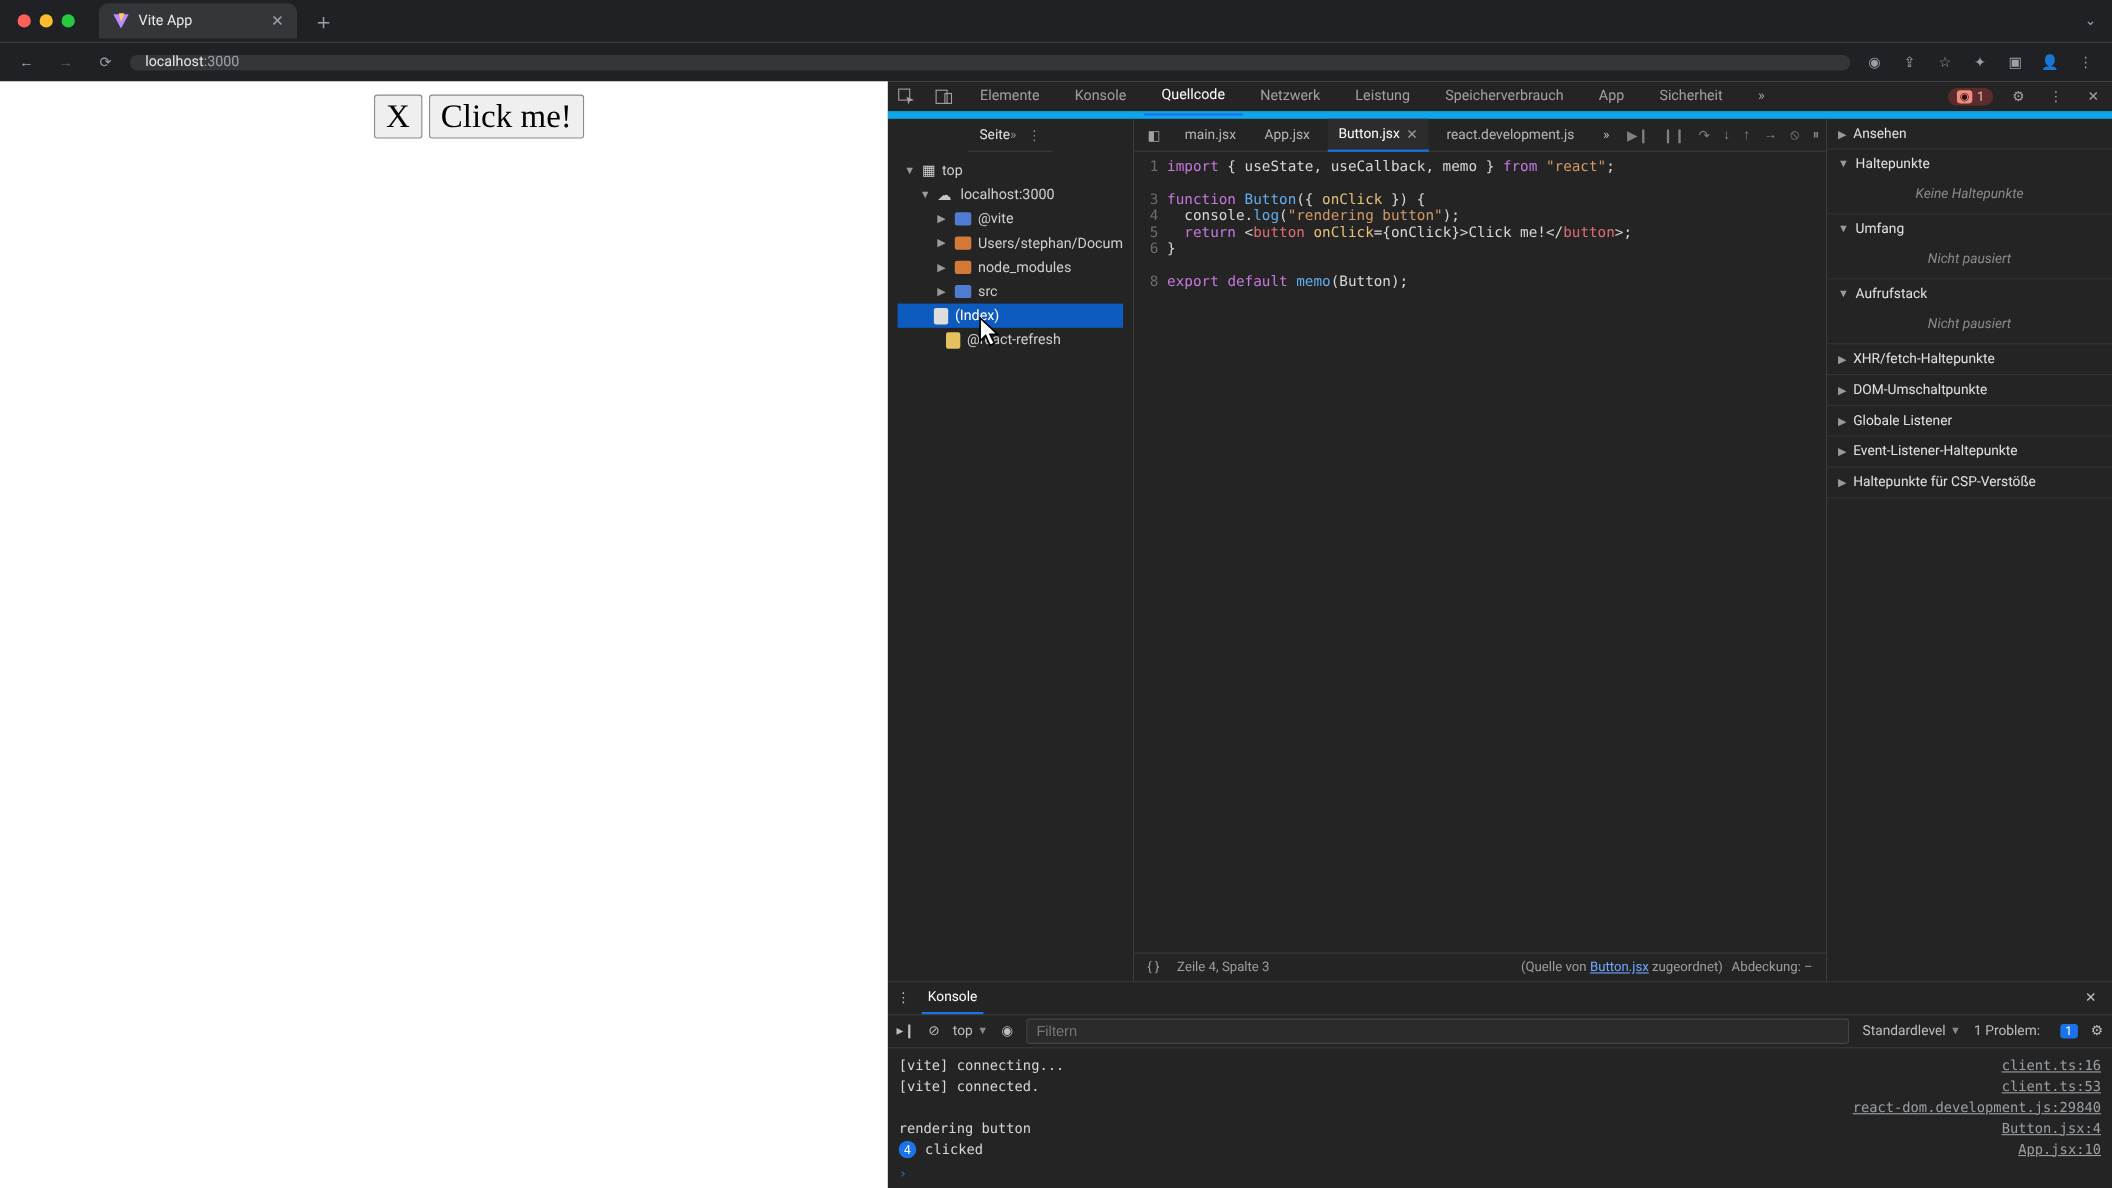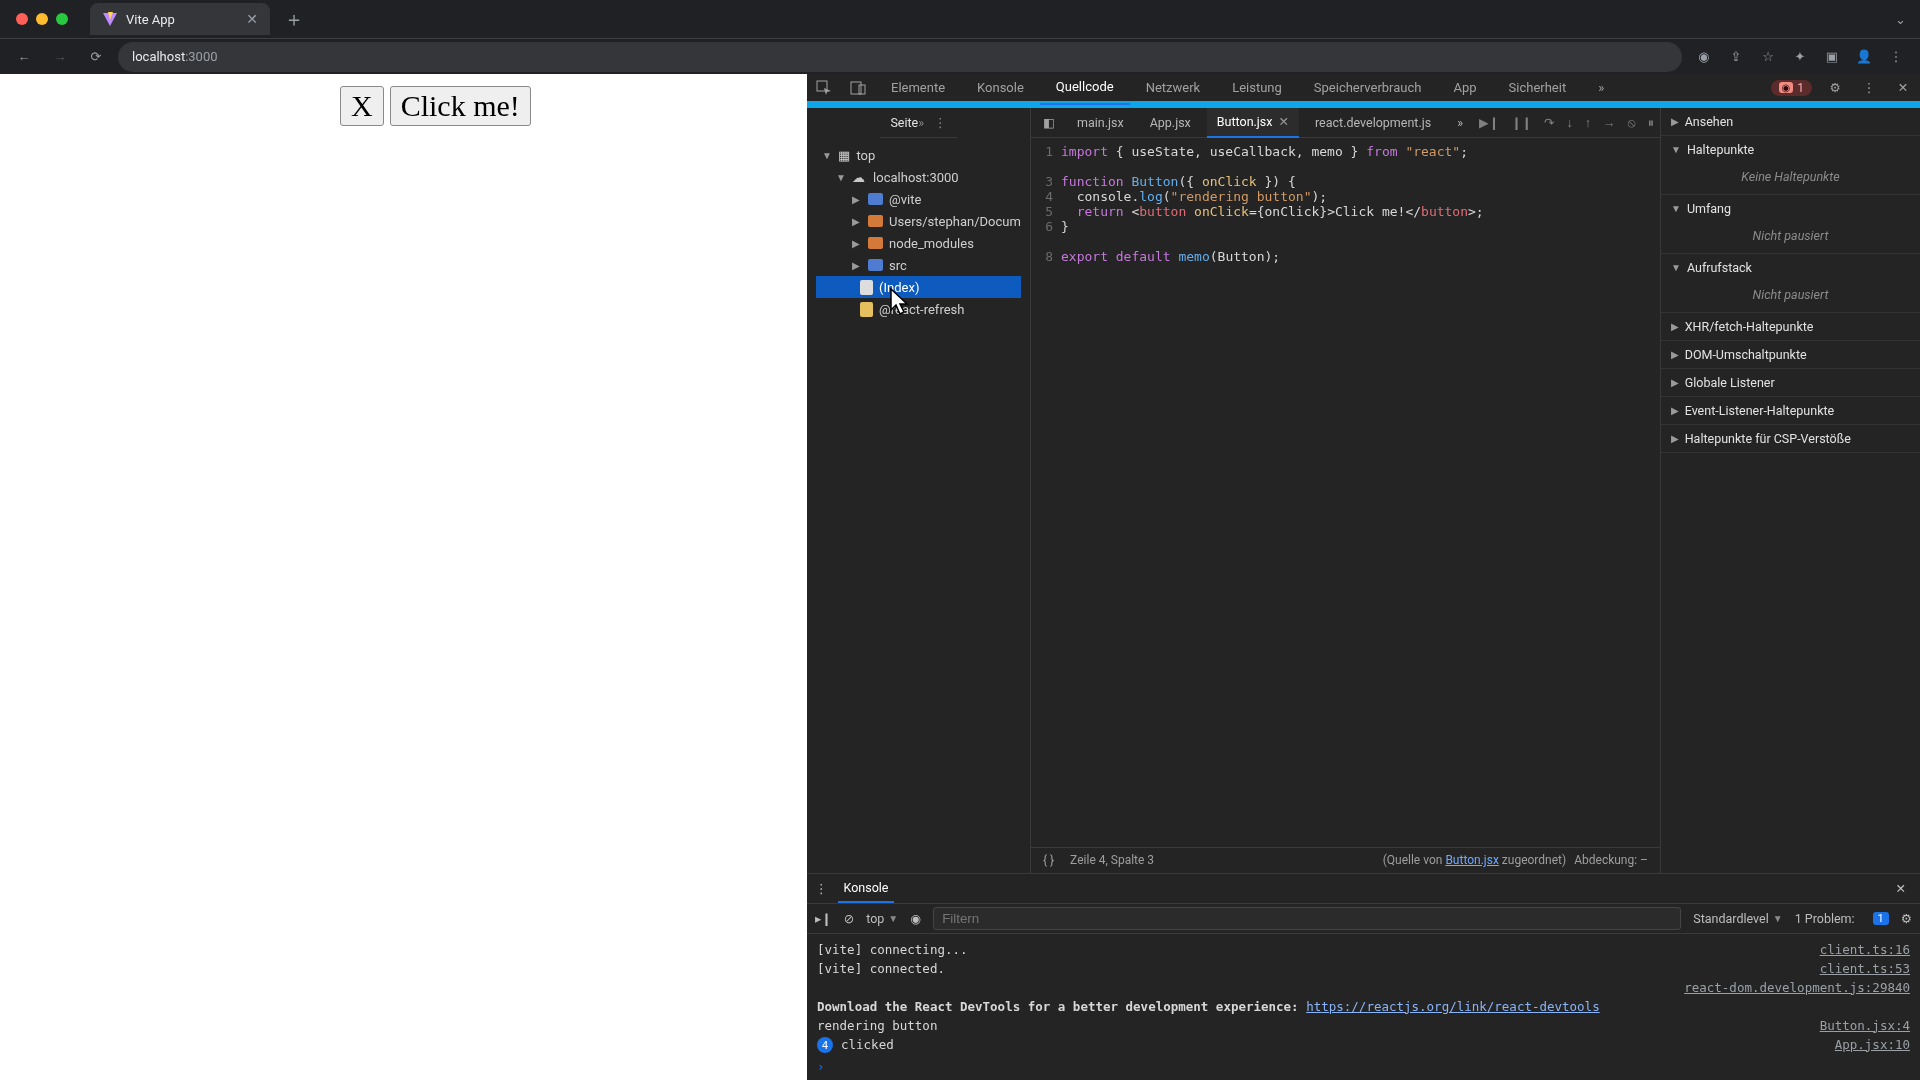--- a/index.html
+++ b/index.html
@@ -53,21 +53,21 @@
   .addrbar{
     display:flex; align-items:center; gap:8px;
     height:36px; padding:0 10px;
     border-top:1px solid #3c4043;
   }
   .ico-btn{
     width:28px;height:28px;display:flex;align-items:center;justify-content:center;
     color:#9aa0a6; border-radius:50%; cursor:pointer;
   }
   .addr{
-    flex:1; background:#35363a; border-radius:16px; height:30px;
+    flex:1; background:#35363a; border-radius:16px; height:14px;
     display:flex; align-items:center; padding:0 14px; color:#e8eaed;
   }
   .addr .dim{color:#9aa0a6;}
   .addrbar .right{display:flex;gap:4px;}
 
   
   .content {
     position:absolute; top:74px; left:0; right:0; bottom:0;
     display:flex;
   }
@@ -330,21 +330,21 @@
             <div class="trow" style="padding-left:36px">
                   <span class="ar">▶</span>
                   <span class="folder orange"></span>
                   <span>node_modules</span>
                 </div>
             <div class="trow" style="padding-left:36px">
                   <span class="ar">▶</span>
                   <span class="folder blue"></span>
                   <span>src</span>
                 </div>
-            <div class="trow sel" style="padding-left:44px">
+            <div class="trow sel" style="padding-left:33px">
                   <span class="file-ico white"></span>
                   <span>(Index)</span>
                 </div>
             <div class="trow" style="padding-left:44px">
                   <span class="file-ico"></span>
                   <span>@react-refresh</span>
                 </div>
           </div>
         </div>
 
@@ -492,23 +492,20 @@
                 <span class="rlink">client.ts:16</span>
               </div>
           <div class="lrow">
                 <span>[vite] connected.</span>
                 <span class="rlink">client.ts:53</span>
               </div>
           <div class="lrow" style="justify-content:flex-end">
                 <span class="rlink">react-dom.development.js:29840</span>
               </div>
           <div class="lrow">
-                <span><b>Download the React DevTools for a better development experience: </b><a class="urllink">https://reactjs.org/link/react-devtools</a></span>
-              </div>
-          <div class="lrow">
                 <span>rendering button</span>
                 <span class="rlink">Button.jsx:4</span>
               </div>
           <div class="lrow">
                 <span><span class="badge-cnt">4</span><span>clicked</span></span>
                 <span class="rlink">App.jsx:10</span>
               </div>
           <div class="prompt">›</div>
         </div>
       </div>

